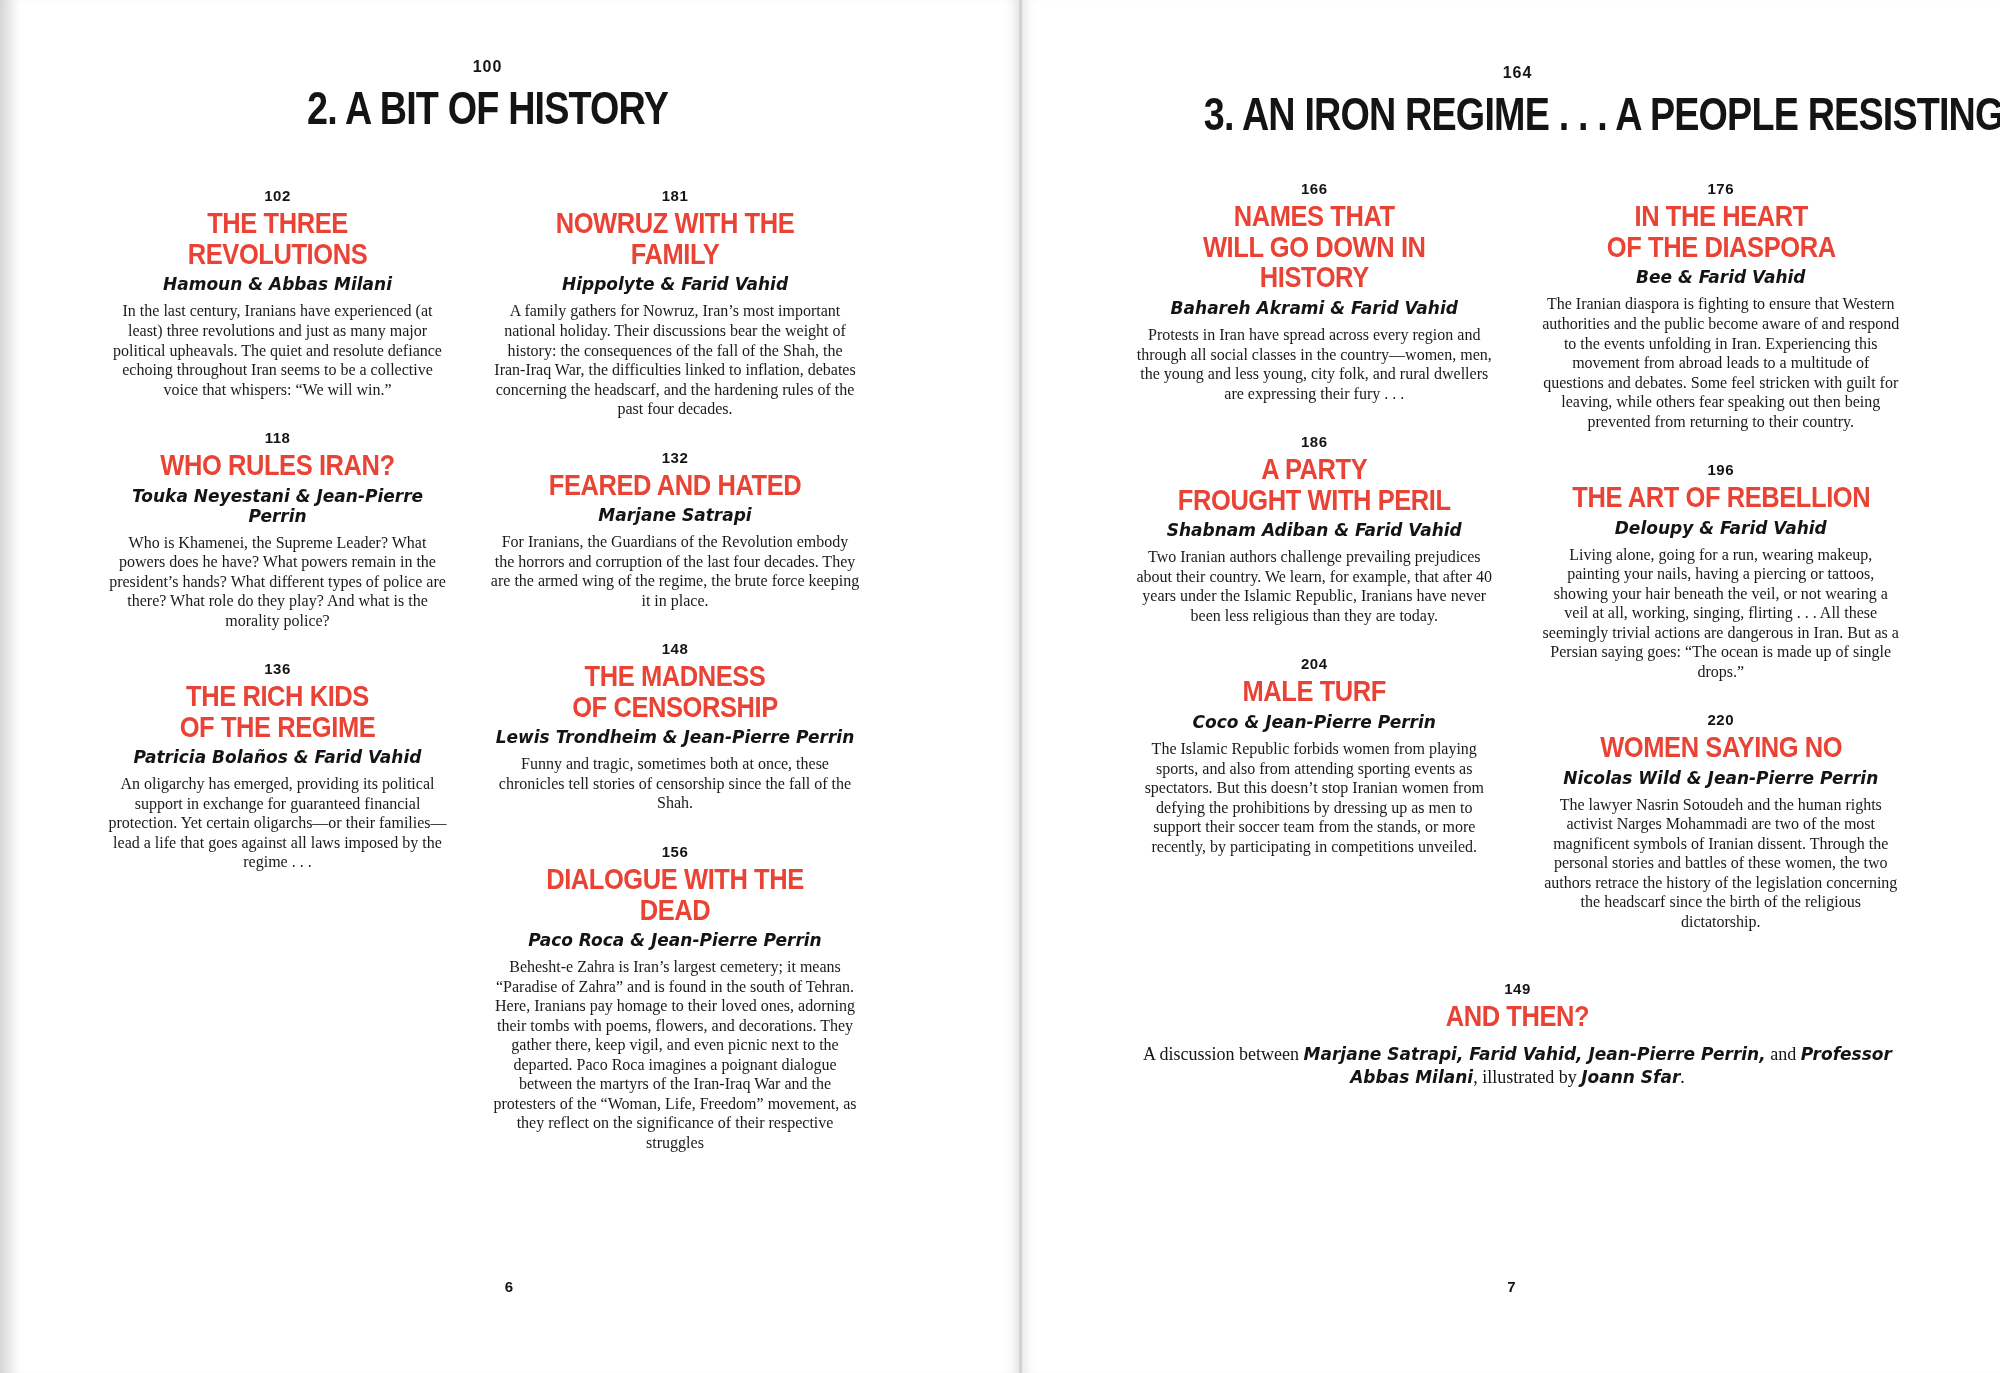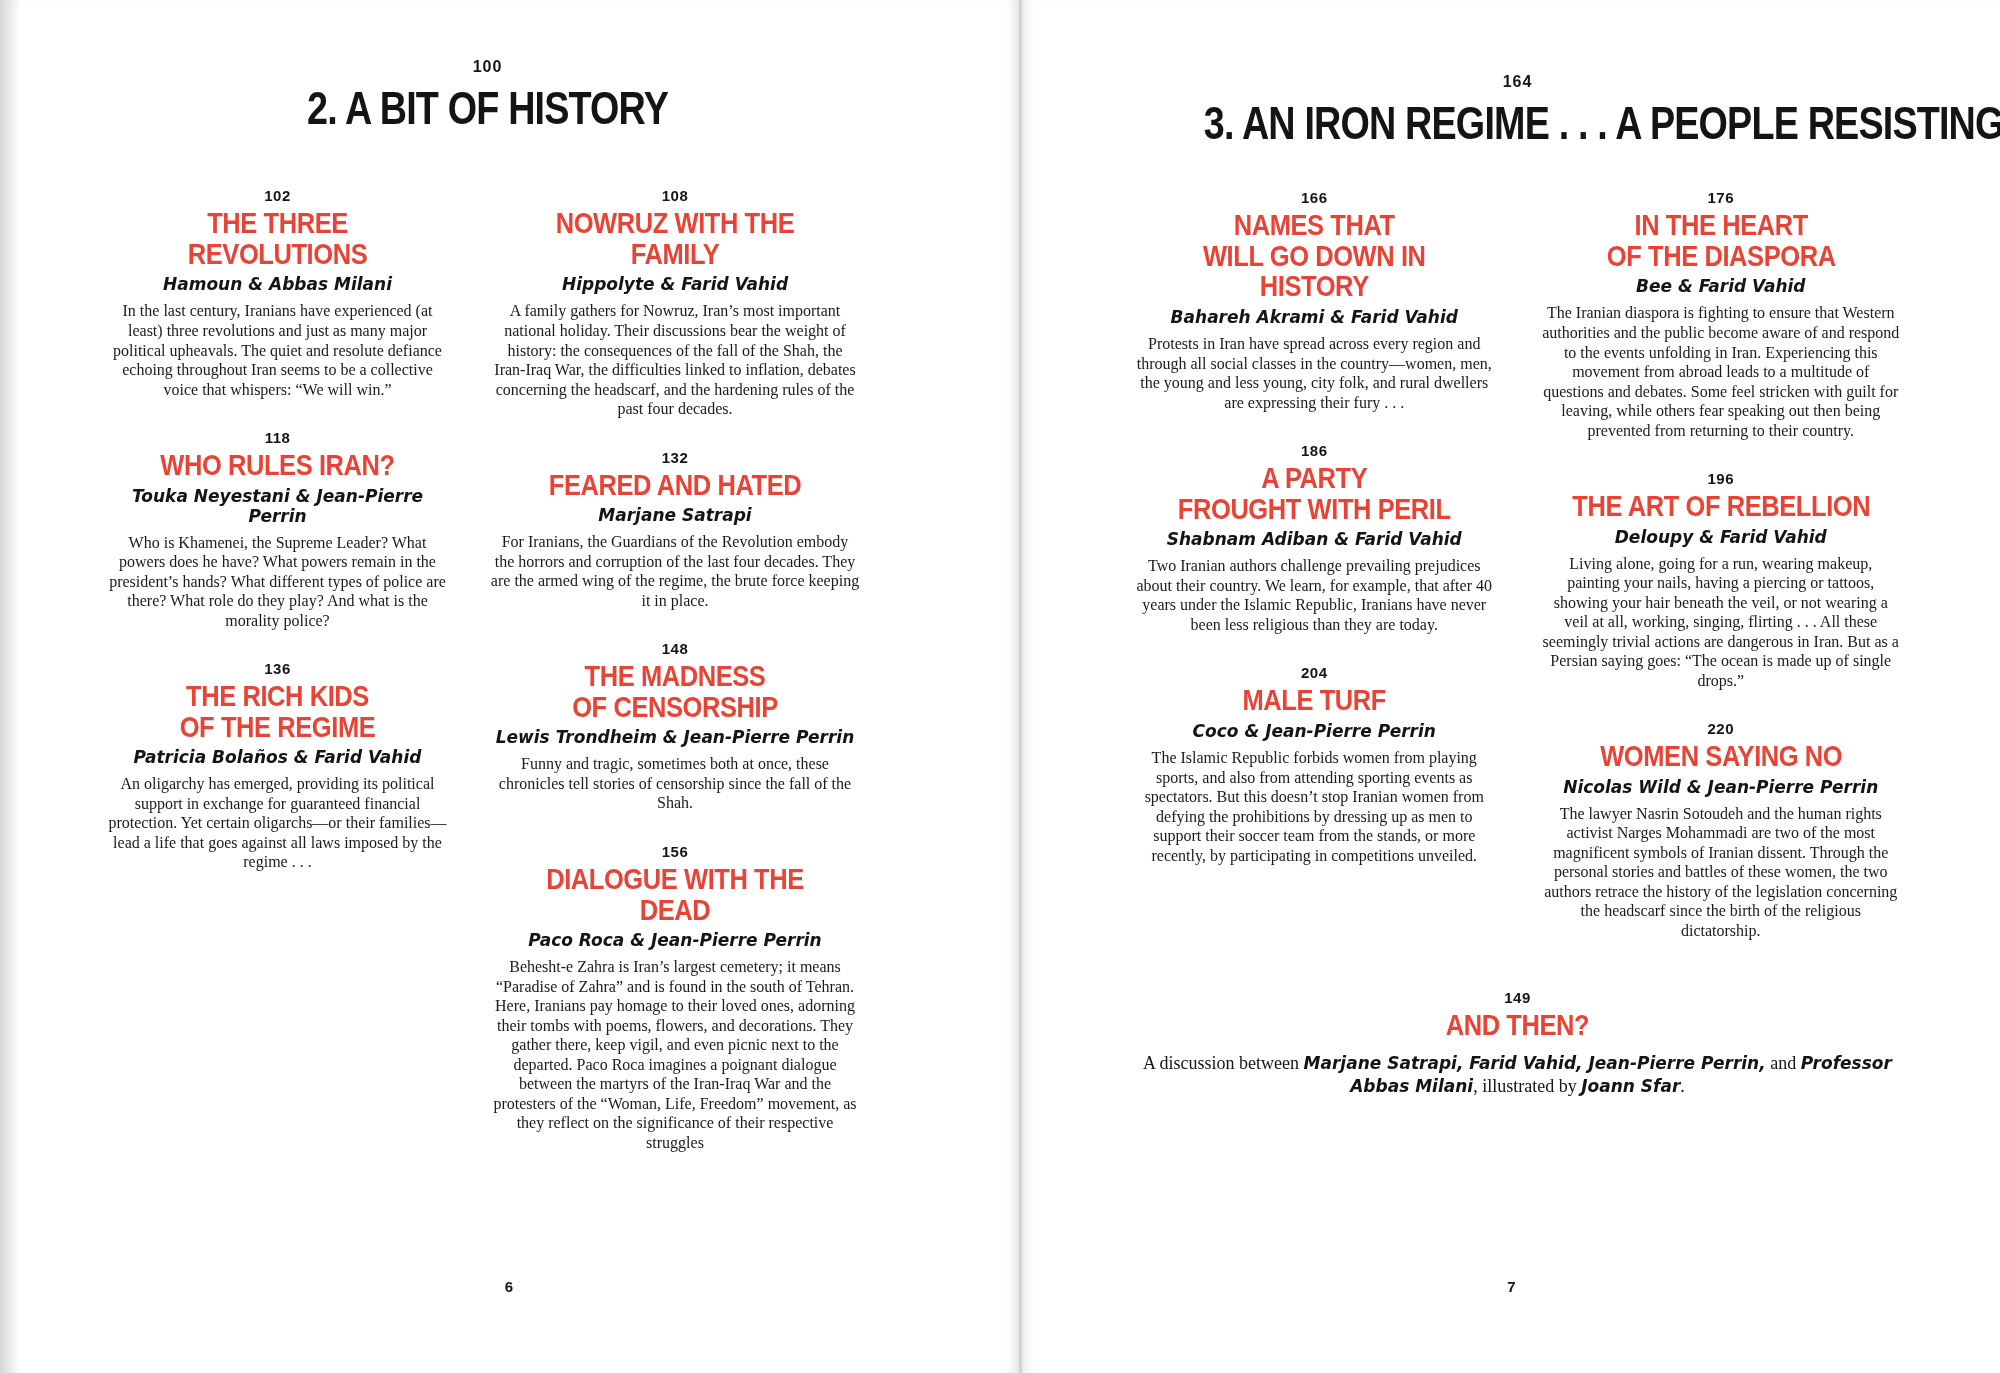--- a/index.html
+++ b/index.html
@@ -18,21 +18,21 @@
   }
   .page { flex: 1 1 0; height: 100%; position: relative; background: #ffffff; overflow: hidden; }
   .gutter {
     flex: 0 0 5px;
     background: linear-gradient(to right, #f0f0f0, #c8c8c8 45%, #ededed);
   }
   .page-left  { padding: 58px 148px 40px 105px; box-shadow: inset -10px 0 14px -10px rgba(0,0,0,0.18); }
   .page-right { padding: 58px 100px 40px 112px; box-shadow: inset 10px 0 14px -10px rgba(0,0,0,0.14); }
 
   .chapter-head { text-align: center; }
-  .page-right .chapter-head { margin-top: 15px; }
+  .page-right .chapter-head { margin-top: 6px; }
   .chapter-num {
     font-family: "Liberation Sans", sans-serif;
     font-weight: 700; font-size: 16px; letter-spacing: 1px; color: var(--ink, #141414);
   }
   .chapter-title {
     font-family: "Liberation Sans", sans-serif;
     font-weight: 700; font-size: 46px; line-height: 1.05;
     letter-spacing: -1px; margin-top: 8px; color: var(--ink, #141414);
     transform: scaleX(0.82); transform-origin: 50% 50%;
     white-space: nowrap;
@@ -116,21 +116,21 @@
           <h2 class="entry-title">THE RICH KIDS
 OF THE REGIME</h2>
           <div class="entry-authors">Patricia Bolaños &amp; Farid Vahid</div>
           <p class="entry-desc">An oligarchy has emerged, providing its political support in exchange for guaranteed financial protection. Yet certain oligarchs—or their families—lead a life that goes against all laws imposed by the regime . . .</p>
         </article>
 
       </div>
       <div class="col col-2">
 
         <article class="entry">
-          <div class="entry-page">108</div>
+          <div class="entry-page">181</div>
           <h2 class="entry-title">NOWRUZ WITH THE FAMILY</h2>
           <div class="entry-authors">Hippolyte &amp; Farid Vahid</div>
           <p class="entry-desc">A family gathers for Nowruz, Iran’s most important national holiday. Their discussions bear the weight of history: the consequences of the fall of the Shah, the Iran-Iraq War, the difficulties linked to inflation, debates concerning the headscarf, and the hardening rules of the past four decades.</p>
         </article>
 
         <article class="entry">
           <div class="entry-page">132</div>
           <h2 class="entry-title">FEARED AND HATED</h2>
           <div class="entry-authors">Marjane Satrapi</div>
           <p class="entry-desc">For Iranians, the Guardians of the Revolution embody the horrors and corruption of the last four decades. They are the armed wing of the regime, the brute force keeping it in place.</p>

